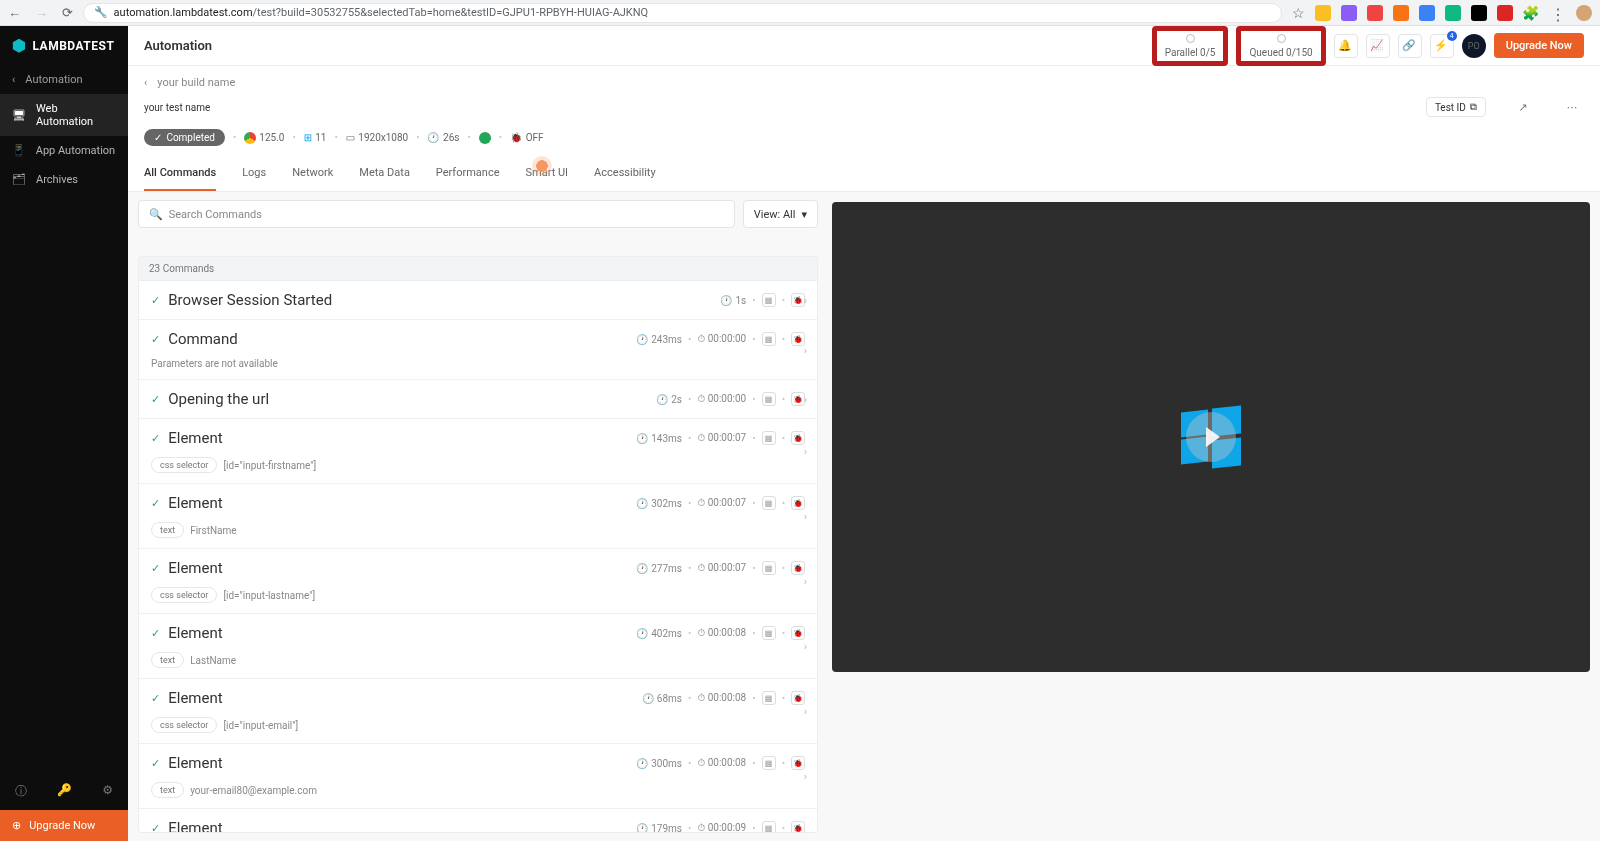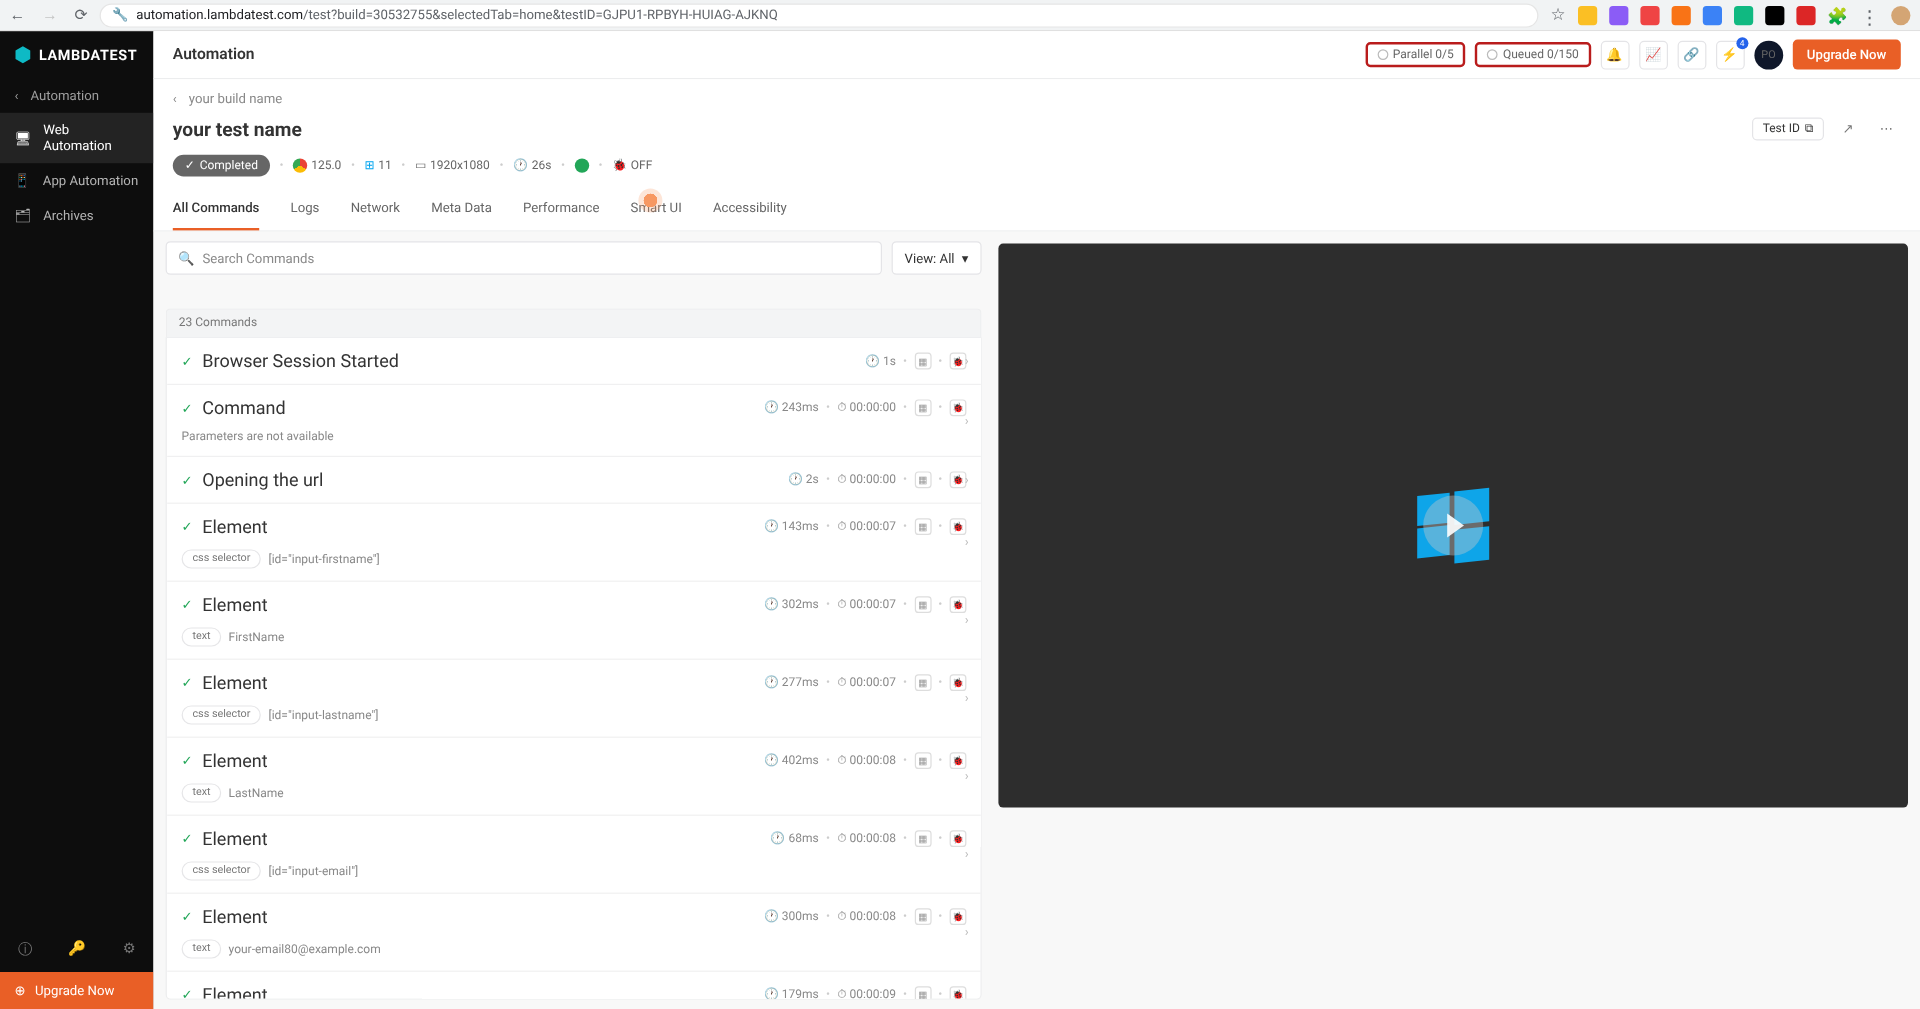--- a/index.html
+++ b/index.html
@@ -25,34 +25,34 @@
 .side-item.active { background: #232323; color: #fff; }
 .side-foot { margin-top: auto; }
 .side-foot-row { display: flex; justify-content: space-around; padding: 10px 0; color: #777; }
 .upgrade-sidebar { background: #e95f26; color: #fff; padding: 9px 12px; display: flex; align-items: center; gap: 8px; font-size: 11px; cursor: pointer; }
 
 
 .main { flex: 1; display: flex; flex-direction: column; background: #f8f8f9; }
 .topbar { height: 40px; background: #fff; border-bottom: 1px solid #ecedee; display: flex; align-items: center; padding: 0 16px; gap: 12px; }
 .page-h1 { font-size: 13px; font-weight: 600; color: #333; }
 .tb-right { margin-left: auto; display: flex; align-items: center; gap: 8px; }
-.stat-pill { border: 2px solid #b91c1c; border-radius: 4px; padding: 3px 8px; font-size: 10px; color: #666; display: flex; align-items: center; gap: 4px; background: #fff; }
+.stat-pill { border: 5px solid #b91c1c; border-radius: 4px; padding: 3px 8px; font-size: 10px; color: #666; display: flex; align-items: center; gap: 4px; background: #fff; flex-direction: column; }
 .radio-dot { width: 9px; height: 9px; border: 1px solid #bbb; border-radius: 50%; display: inline-block; }
 .icon-btn { width: 24px; height: 24px; border: 1px solid #e4e4e7; border-radius: 4px; display: flex; align-items: center; justify-content: center; font-size: 11px; color: #777; background: #fff; cursor: pointer; position: relative; }
 .badge { position: absolute; top: -4px; right: -4px; width: 10px; height: 10px; border-radius: 50%; background: #2563eb; color: #fff; font-size: 7px; display: flex; align-items: center; justify-content: center; }
 .avatar { width: 24px; height: 24px; border-radius: 50%; background: #0f172a; display: flex; align-items: center; justify-content: center; font-size: 9px; color: #666; }
 .upgrade-btn { background: #e95f26; color: #fff; border: none; padding: 6px 12px; border-radius: 4px; font-size: 11px; font-weight: 500; cursor: pointer; }
 
 
 .test-head { background: #fff; padding: 10px 16px 0; border-bottom: 1px solid #ecedee; }
 .bread { display: flex; align-items: center; gap: 10px; color: #888; font-size: 11px; }
 .bread .chev { cursor: pointer; }
 .title-row { display: flex; align-items: center; margin-top: 6px; }
-.test-h2 { font-size: 16px; font-weight: 700; }
-.title-actions { margin-left: auto; display: flex; gap: 8px; align-items: center; }
+.test-h2 { font-size: 10px; font-weight: 400; }
+.title-actions { margin-left: auto; display: flex; gap: 25px; align-items: center; }
 .testid-btn { border: 1px solid #e4e4e7; padding: 3px 8px; border-radius: 4px; font-size: 10px; display: flex; align-items: center; gap: 4px; cursor: pointer; }
 .meta-row { display: flex; align-items: center; gap: 8px; margin-top: 10px; font-size: 10px; color: #666; flex-wrap: wrap; }
 .status-chip { background: #666; color: #fff; padding: 3px 10px; border-radius: 11px; display: inline-flex; align-items: center; gap: 4px; font-size: 10px; }
 .dot-sep { color: #ccc; }
 .meta-icon { display: inline-flex; align-items: center; gap: 3px; }
 .tabs { display: flex; gap: 26px; margin-top: 12px; position: relative; text-align: right; }
 .tab { padding: 8px 0 10px; font-size: 11px; color: #666; cursor: pointer; border-bottom: 2px solid transparent; }
 .tab.active { color: #333; border-bottom-color: #e95f26; font-weight: 500; }
 .pulse { position: absolute; width: 20px; height: 20px; border-radius: 50%; background: radial-gradient(circle,#f79862 40%,rgba(247,152,98,0.25) 41%); left: 388px; top: -2px; }
 

